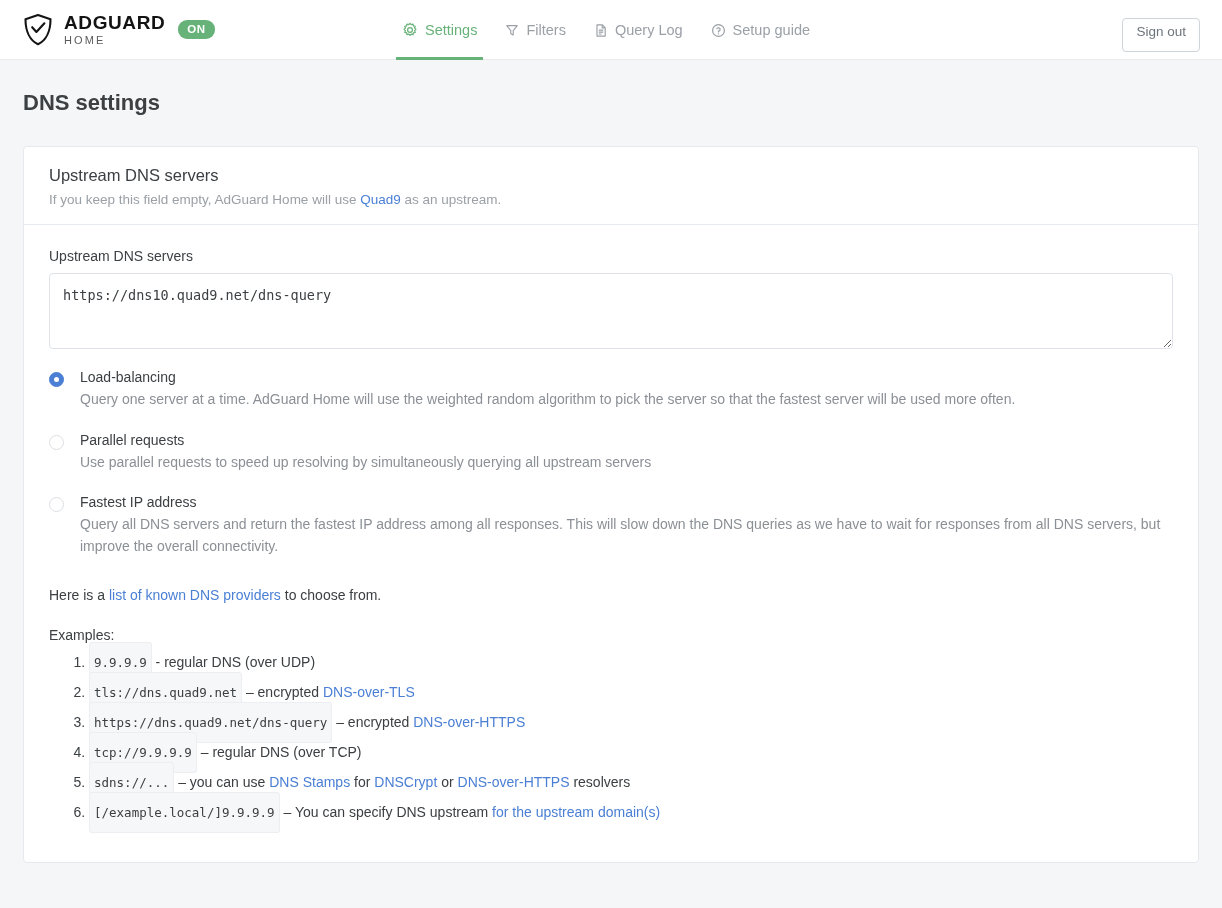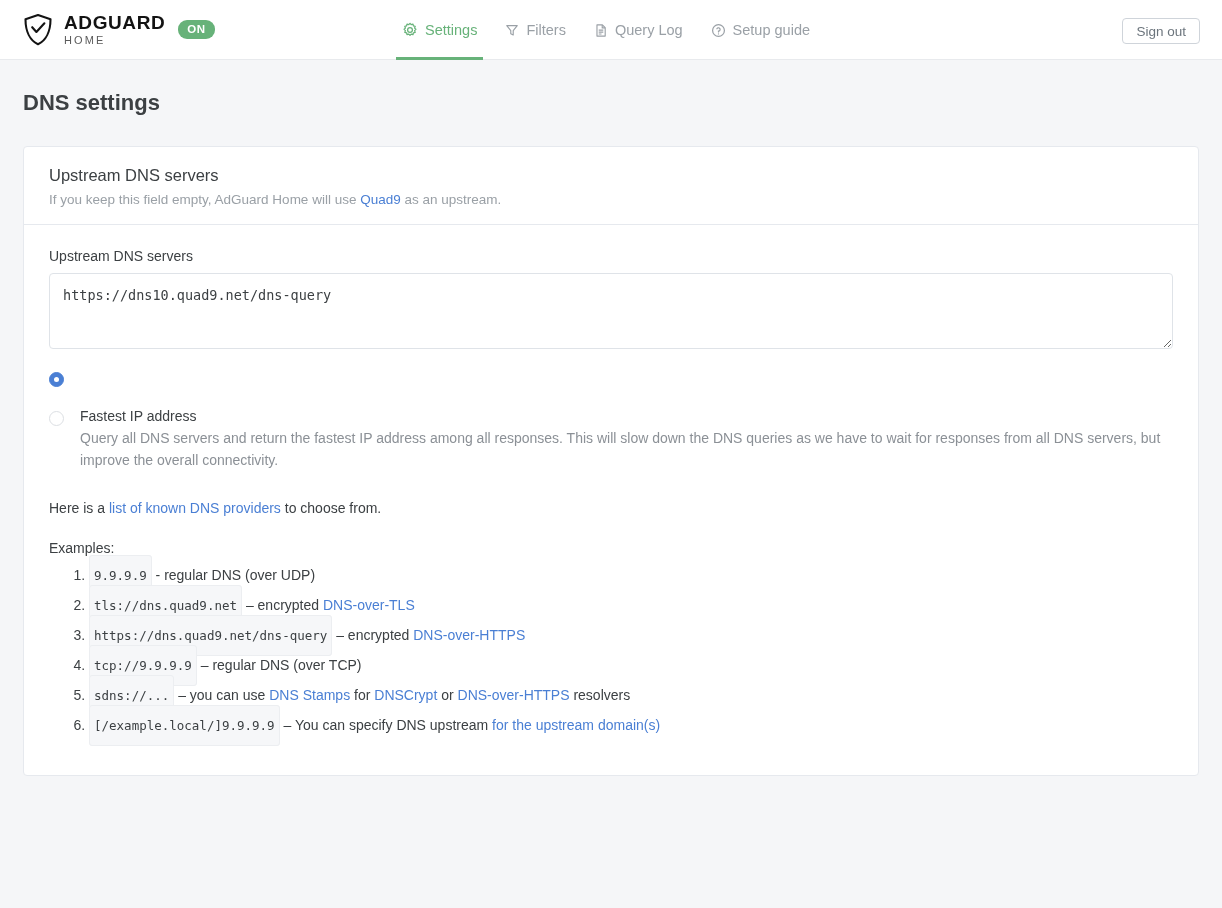--- a/index.html
+++ b/index.html
@@ -77,21 +77,21 @@
 
   .signout {
     position: absolute;
     right: 22px;
     top: 18px;
     font-size: 13.5px;
     color: #6c757d;
     background: #ffffff;
     border: 1px solid #cfd4da;
     border-radius: 4px;
-    padding: 5px 13px 4px;
+    padding: 5px 13px 12px;
     cursor: pointer;
     font-family: "Liberation Sans", sans-serif;
   }
 
   
   .page-title {
     font-size: 22px;
     color: #3c4043;
     margin: 30px 0 0 23px;
   }
@@ -278,22 +278,33 @@
 
   <div class="card-body">
 
     <div class="field-label">Upstream DNS servers</div>
     <textarea class="upstream" spellcheck="false" placeholder="" style="">https://dns10.quad9.net/dns-query</textarea>
 
     <div class="radio-group">
 
       <div class="radio-row">
         <span class="radio-mark on"></span>
+        <span class="radio-texts">
+          <div class="radio-title">Load-balancing</div>
+          <div class="radio-desc">Query one server at a time. AdGuard Home will use the weighted random algorithm to pick the server so that the fastest server will be used more often.</div>
+        </span>
       </div>
 
+      <div class="radio-row">
+        <span class="radio-mark off"></span>
+        <span class="radio-texts">
+          <div class="radio-title">Parallel requests</div>
+          <div class="radio-desc">Use parallel requests to speed up resolving by simultaneously querying all upstream servers</div>
+        </span>
+      </div>
 
       <div class="radio-row">
         <span class="radio-mark off"></span>
         <span class="radio-texts">
           <div class="radio-title">Fastest IP address</div>
           <div class="radio-desc">Query all DNS servers and return the fastest IP address among all responses. This will slow down the DNS queries as we have to wait for responses from all DNS servers, but improve the overall connectivity.</div>
         </span>
       </div>
 
     </div>

